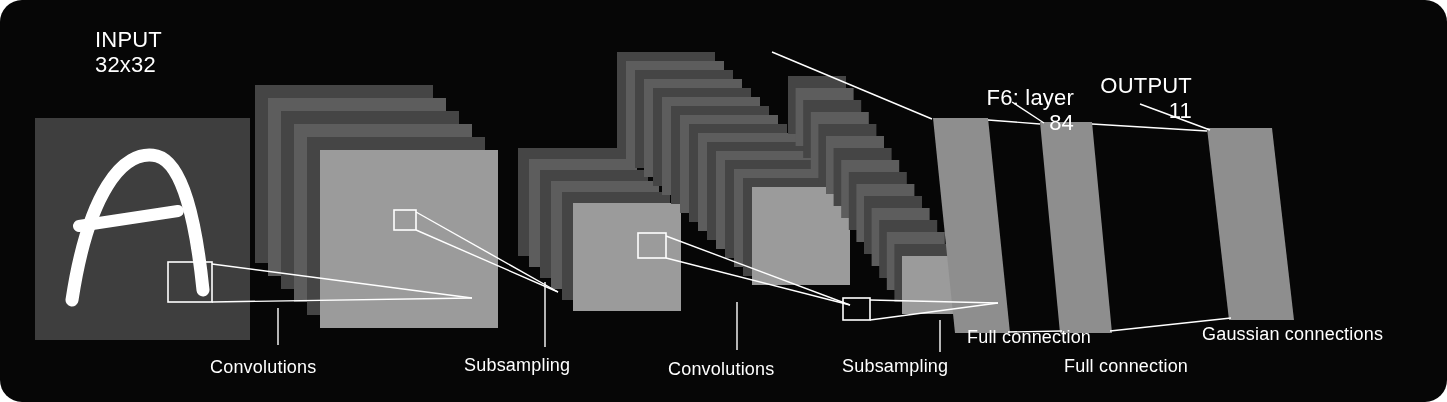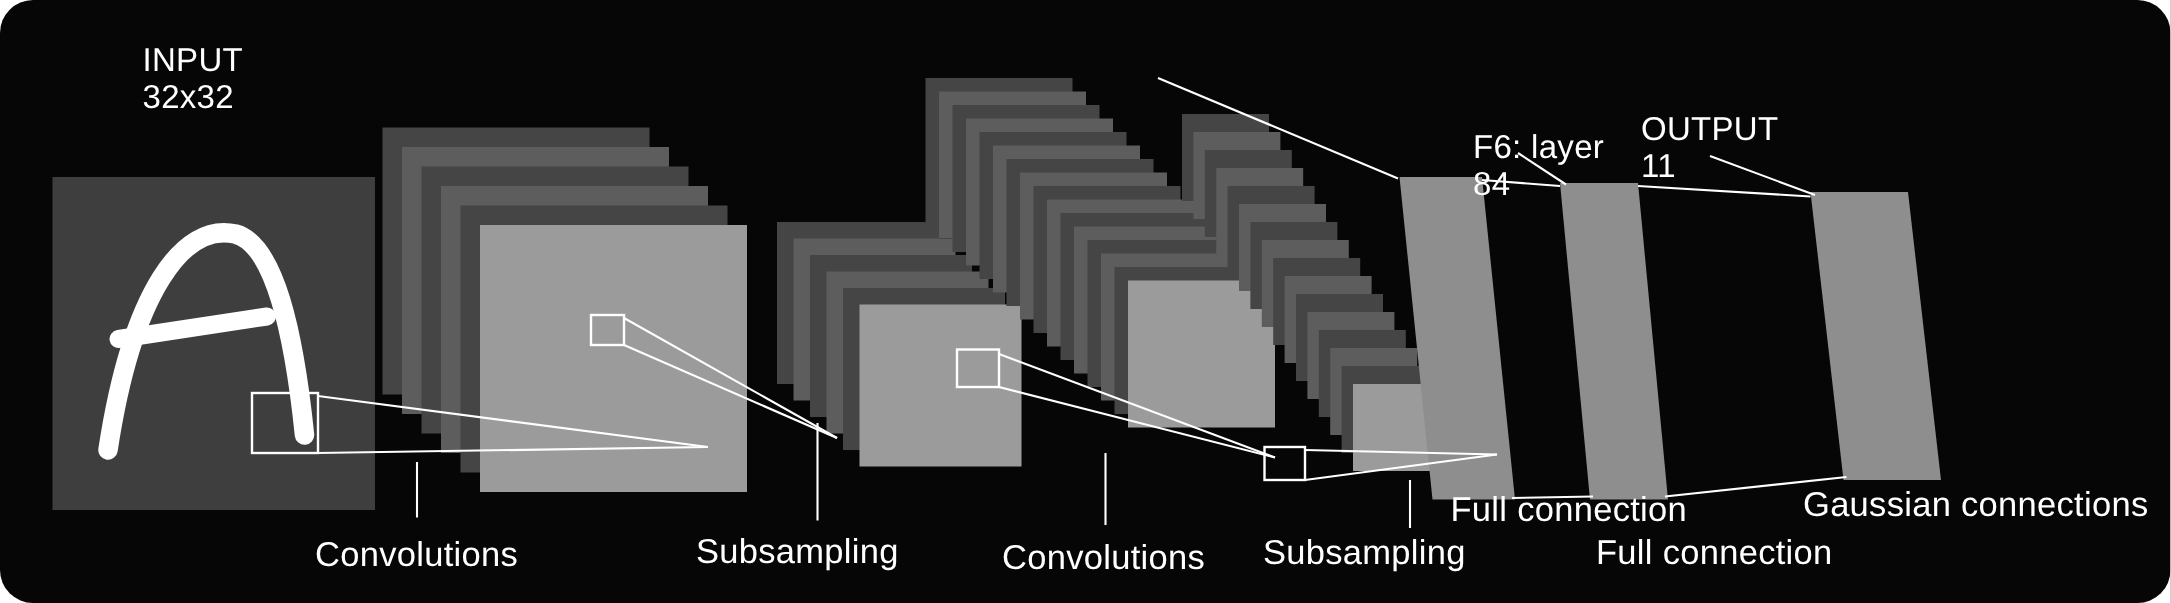--- a/index.html
+++ b/index.html
@@ -22,22 +22,22 @@
     left: 0; top: 0;
   }
   .lbl {
     position: absolute;
     color: var(--text-color, #ffffff);
     font-size: 22px;
     line-height: 1.12;
     white-space: pre-line;
     letter-spacing: 0.2px;
   }
-  .lbl.center { text-align: left; }
-  .op { font-size: 23px; }
+  .lbl.center { text-align: right; }
+  .op { font-size: 18px; }
 </style>
 </head>
 <body>
 
 <div class="page">
   <div class="diagram" style="background: rgb(6, 6, 6);">
     <svg id="diagram-svg" width="1447" height="402" viewBox="0 0 1447 402">
         <rect x="35" y="118" width="215" height="222" fill="#3e3e3e"></rect>
         <rect x="255" y="85" width="178" height="178" fill="#454545"></rect>
         <rect x="268" y="98" width="178" height="178" fill="#5d5d5d"></rect>

